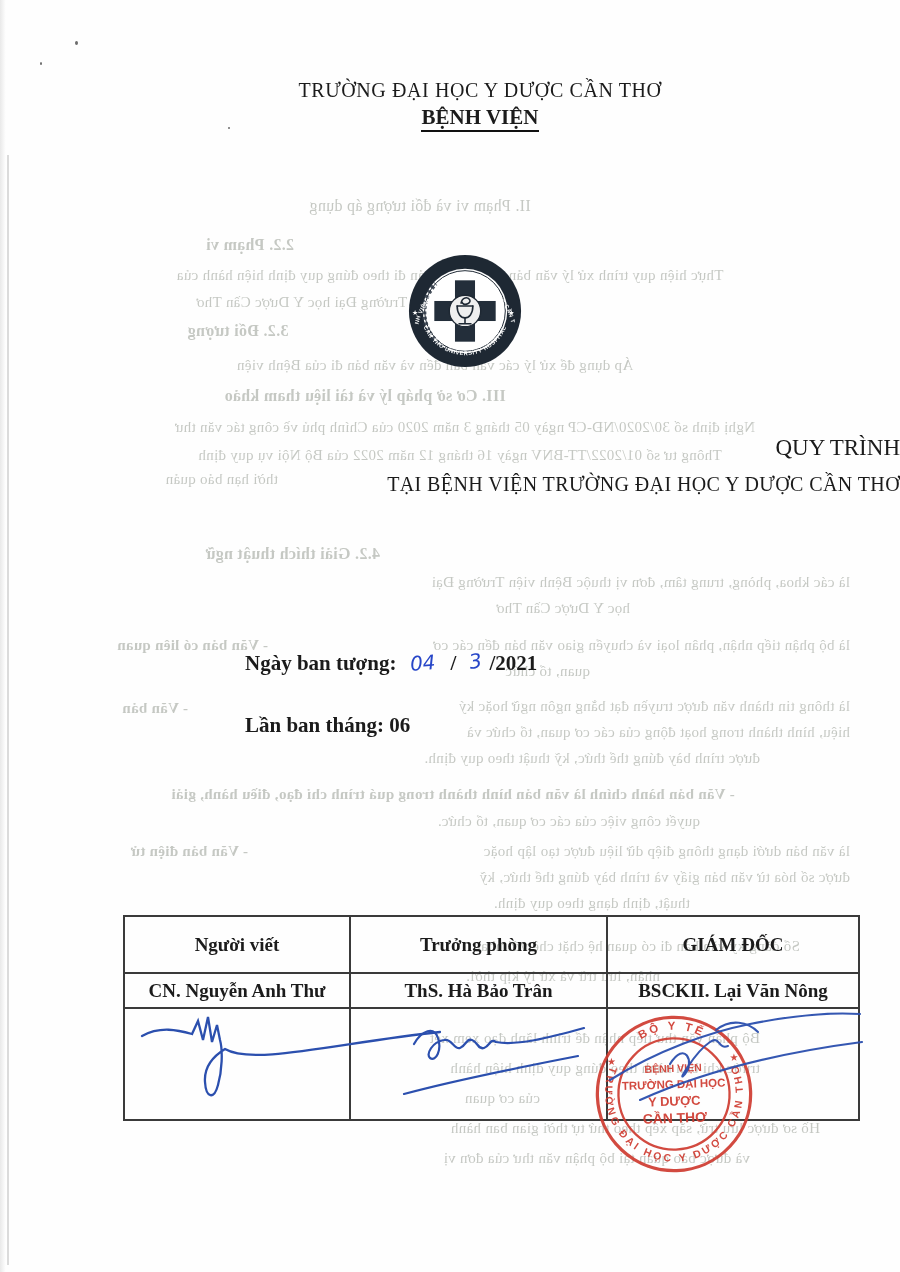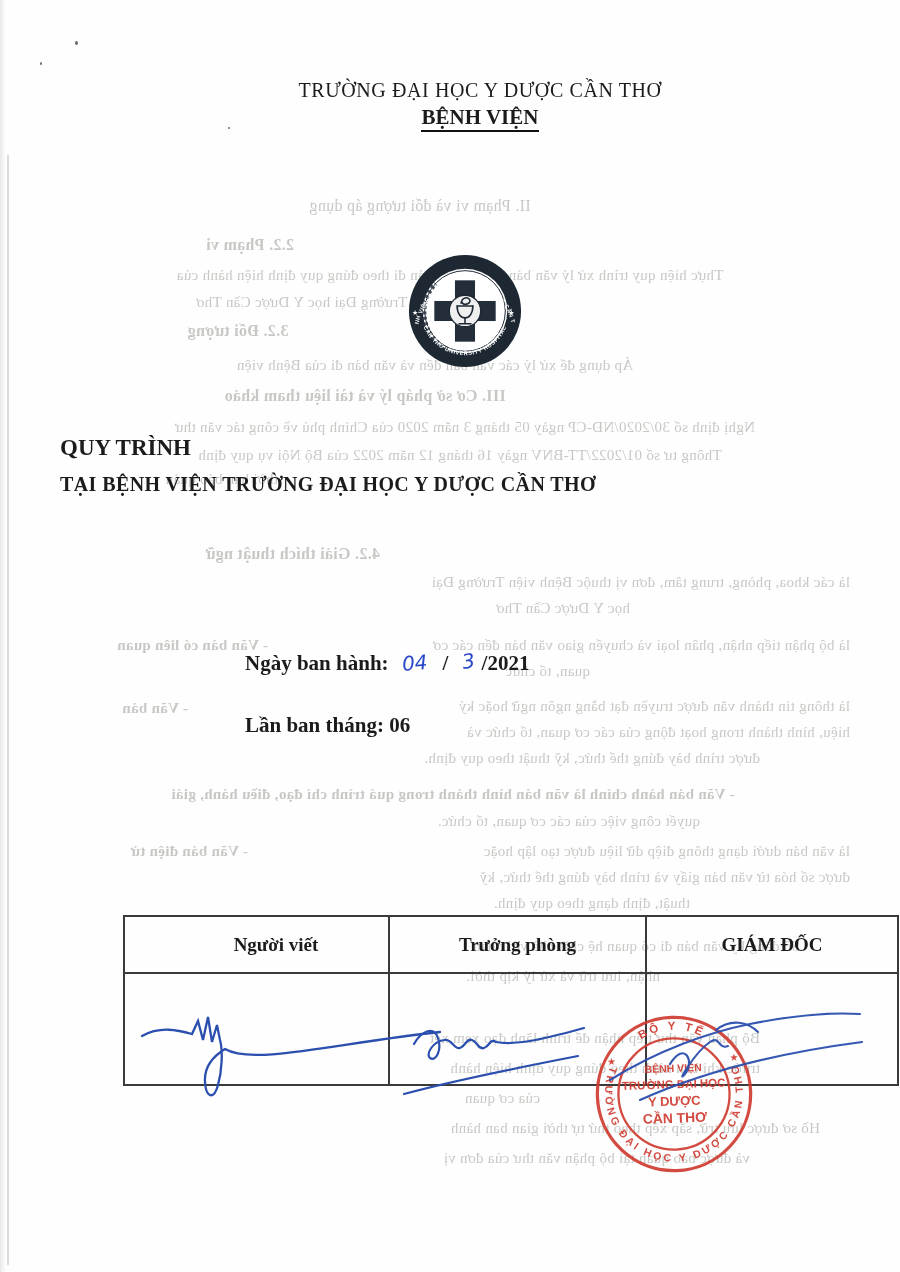--- a/index.html
+++ b/index.html
@@ -16,22 +16,22 @@
   .bleed{position:absolute;color:#8e948a;opacity:.5;transform:scaleX(-1);
          filter:blur(.7px);letter-spacing:.3px;white-space:nowrap;
          font-family:"Liberation Serif",serif;}
   
   .printed{position:absolute;inset:0;z-index:2;}
   .org{position:absolute;left:60px;right:0;text-align:center;}
   .org1{top:79px;font-size:20px;letter-spacing:.6px;}
   .org2{top:105px;font-size:21px;font-weight:bold;}
   .org2 span{border-bottom:2.5px solid #111;padding:0 1px 1px;}
   .logo-wrap{position:absolute;left:406px;top:252px;width:118px;height:118px;}
-  .title-block{position:absolute;left:60px;right:0;top:430px;text-align:left;
-               font-weight:bold;line-height:36px;}
+  .title-block{position:absolute;left:44px;right:0;top:430px;text-align:right;
+               font-weight:normal;line-height:36px;}
   .title-l1{font-size:23px;}
   .title-l2{font-size:24px;}
   .title-l3{font-size:20px;letter-spacing:.4px;}
   .meta{position:absolute;left:245px;font-size:21px;font-weight:bold;white-space:nowrap;}
   .meta-code{top:590px;}
   .meta-date{top:651px;}
   .meta-ver{top:713px;}
   .hw{font-family:"DejaVu Sans",sans-serif;font-style:italic;font-weight:400;
       color:#2746c8;font-size:20px;display:inline-block;}
   .hw-day{transform:rotate(-5deg);margin:0 10px 0 8px;}
@@ -134,38 +134,43 @@
         </g>
       </svg>
     </div>
 
     <div class="title-block">
       <div class="title-l1">QUY TRÌNH</div>
       <div class="title-l3">TẠI BỆNH VIỆN TRƯỜNG ĐẠI HỌC Y DƯỢC CẦN THƠ</div>
     </div>
 
     <div class="meta meta-date">
-      <span>Ngày ban hành:</span>
+      <span>Ngày ban tượng:</span>
       <span class="hw hw-day">04</span>
       <span>/</span>
       <span class="hw hw-month">3</span>
       <span>/2021</span>
     </div>
     <div class="meta meta-ver">
       <span>Lần ban tháng:</span>
       <span>06</span>
     </div>
   </div>
 
   <table class="approval">
     <tbody>
         <tr class="r-head">
-      <td style="width:224px;padding-left:39px;">Người viết</td>
+      <td style="width:224px;">Người viết</td>
       <td style="width:255px;">Trưởng phòng</td>
       <td style="width:250px;">GIÁM ĐỐC</td>
+    </tr>
+    <tr class="r-name">
+      <td>CN. Nguyễn Anh Thư</td>
+      <td>ThS. Hà Bảo Trân</td>
+      <td>BSCKII. Lại Văn Nông</td>
     </tr>
     <tr class="r-sign">
       <td></td>
       <td></td>
       <td></td>
     </tr>
   </tbody>
     </table>
 
   <svg class="sig" style="left:132px;top:1008px;" width="325" height="95" viewBox="0 0 325 95">

